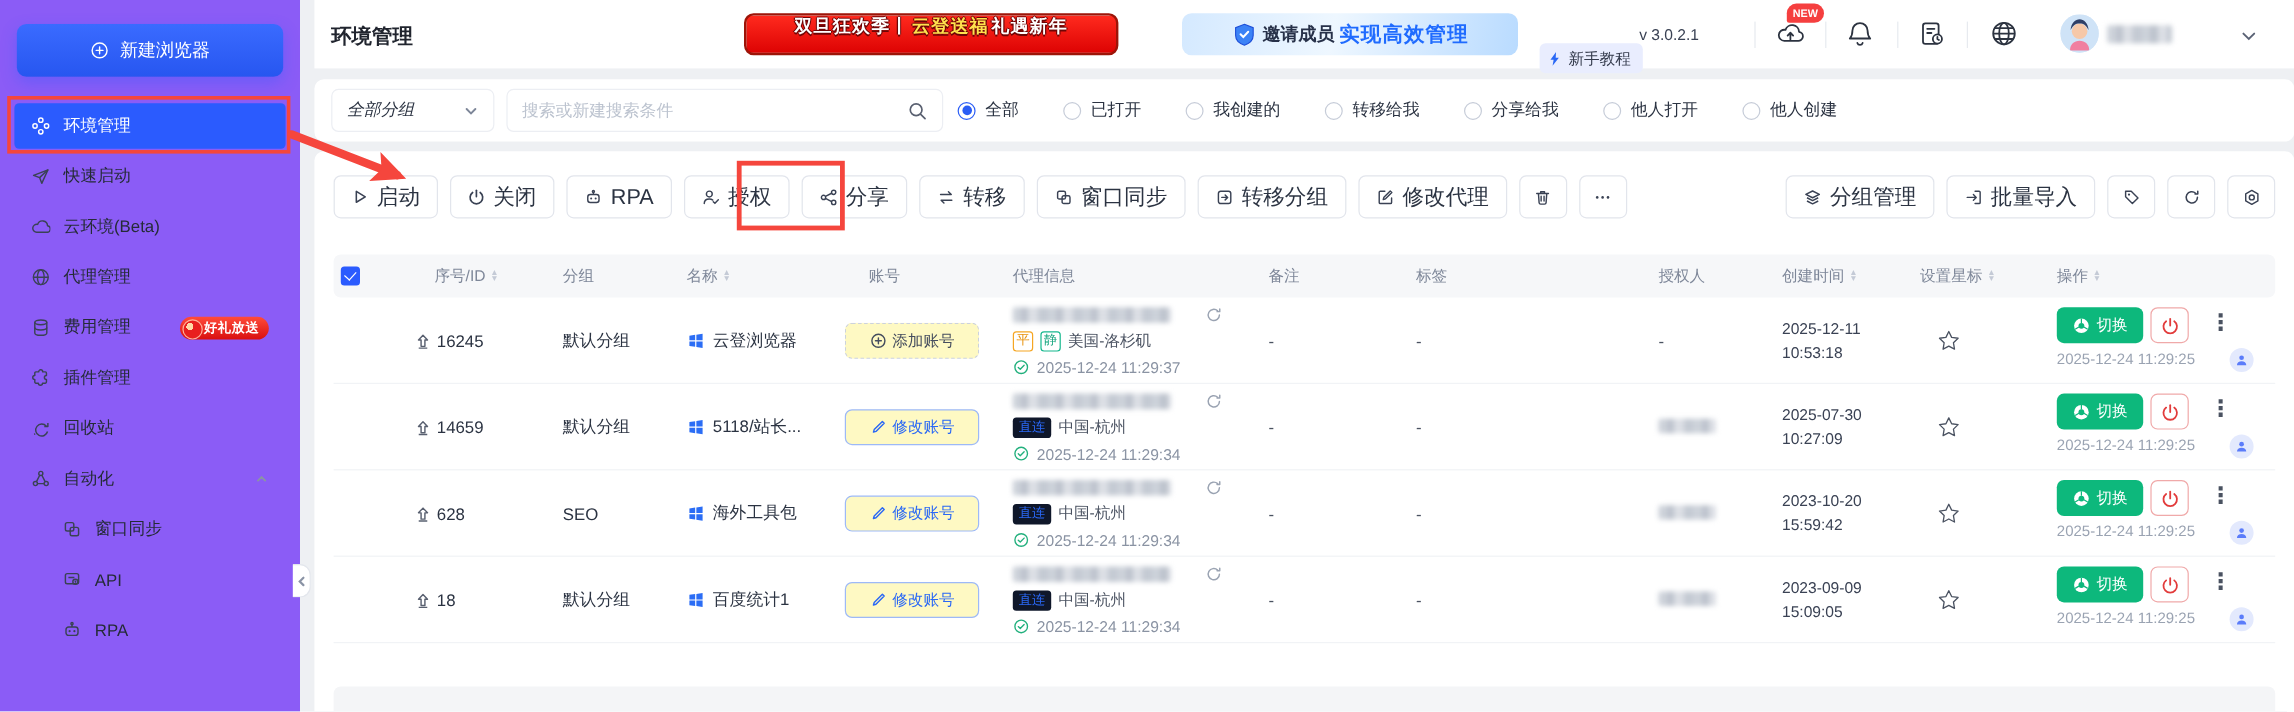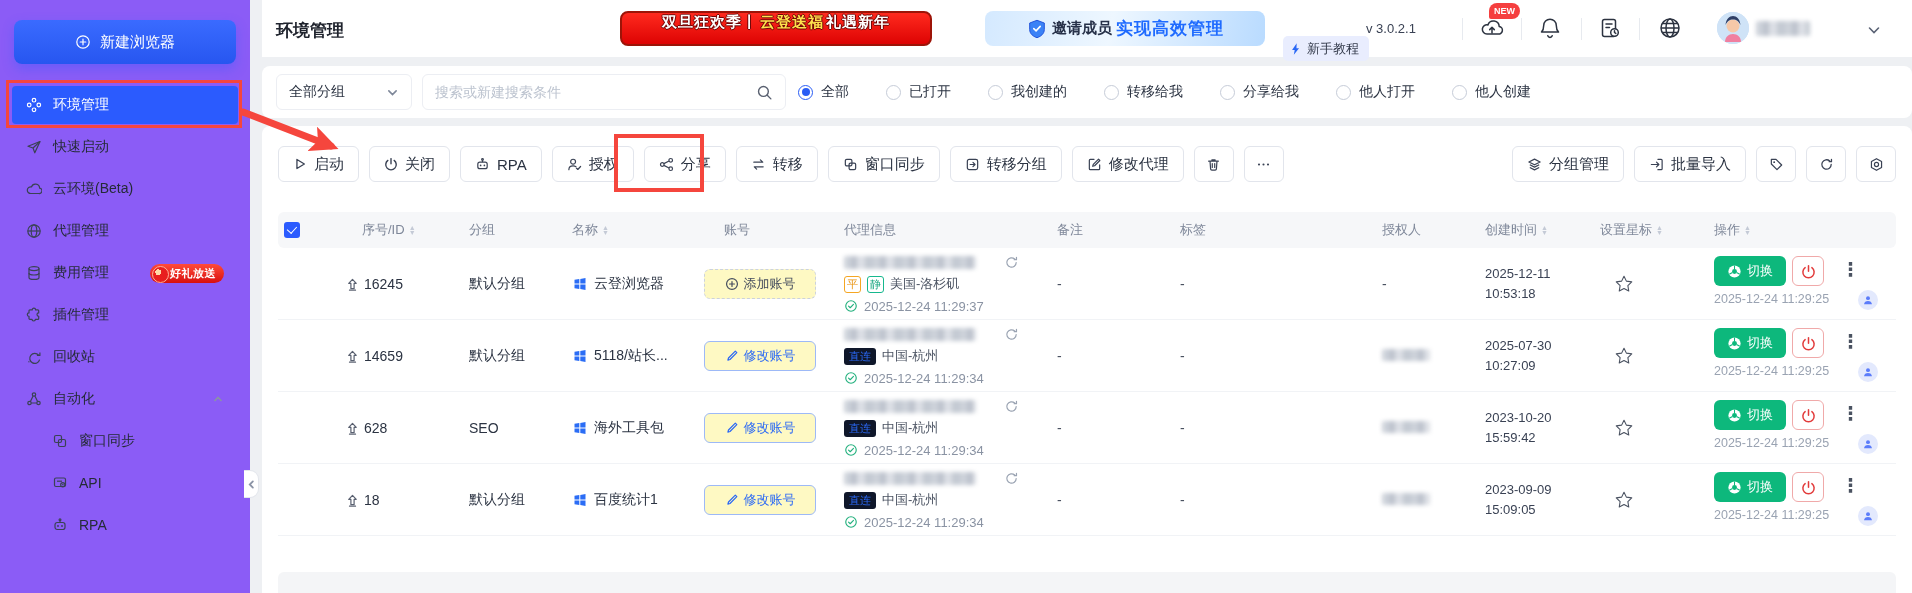--- a/index.html
+++ b/index.html
@@ -82,42 +82,42 @@
   .blur-block {
     border-radius:2px;
     background:repeating-linear-gradient(90deg,#cdd2da 0 7px,#bdc3cd 7px 13px,#dcdfe5 13px 21px,#c4cad3 21px 29px);
     filter:blur(2px);
   }
 
   
   .filterbar { position:absolute; left:262px; top:66px; width:1650px; height:52px; background:#fff; border-radius:8px; }
   .group-select {
     position:absolute; left:14px; top:8px; width:136px; height:36px; border:1px solid #eceef3; border-radius:6px;
-    display:flex; align-items:center; justify-content:space-between; padding:0 12px; font-size:14px; color:#2b3342; cursor:pointer; background:#fff;
+    display:flex; align-items:center; justify-content:space-between; padding:0 12px; font-size:14px; color:#2b3342; cursor:pointer; background:#fff;font-style:italic;
   }
   .group-select .ic { width:13px; height:13px; color:#7e8799; }
   .search-box {
     position:absolute; left:160px; top:8px; width:364px; height:36px; border:1px solid #eceef3; border-radius:6px;
     display:flex; align-items:center; padding:0 12px; background:#fff;
   }
   .search-box input { flex:1; border:none; outline:none; font-size:14px; color:#2b3342; font-family:inherit; background:transparent; }
   .search-box input::placeholder { color:#bcc3cf; }
   .search-box .ic { width:17px; height:17px; color:#596070; }
   .radio-group { position:absolute; left:536px; top:0; height:52px; display:flex; align-items:center; gap:37px; }
   .radio { display:flex; align-items:center; gap:8px; font-size:14px; color:#2b3342; cursor:pointer; }
   .rdot { width:15px; height:15px; border-radius:50%; border:1px solid #c6ccd8; background:#fff; position:relative; flex:none; }
   .radio.sel .rdot { border:1.5px solid #2a5df5; }
   .radio.sel .rdot::after { content:""; position:absolute; inset:2.5px; background:#2a5df5; border-radius:50%; }
 
   
   .main-card { position:absolute; left:262px; top:126px; width:1650px; height:467px; background:#fff; border-radius:8px 8px 0 0; }
   .toolbar { position:absolute; top:20px; left:16px; right:16px; display:flex; gap:10px; align-items:center; }
   .tbtn {
     height:36px; padding:0 14px; border:1px solid #e2e5ec; border-radius:6px; background:#fff; cursor:pointer;
-    display:flex; align-items:center; gap:7px; font-size:15px; color:#2b3342; font-family:inherit; flex:none;
+    display:flex; align-items:center; gap:7px; font-size:18px; color:#2b3342; font-family:inherit; flex:none;
   }
   .tbtn .ic { color:#3a4254; }
   .tbtn.sq { width:40px; padding:0; justify-content:center; }
   .toolbar .spacer { flex:1; }
 
   .thead {
     position:absolute; top:86px; left:16px; right:16px; height:36px; background:#f6f7f9; border-radius:6px;
     display:grid; grid-template-columns:67px 124px 103px 152px 120px 213px 123px 202px 103px 115px 114px 1fr;
     align-items:center; font-size:13px; color:#7e8799;
   }

